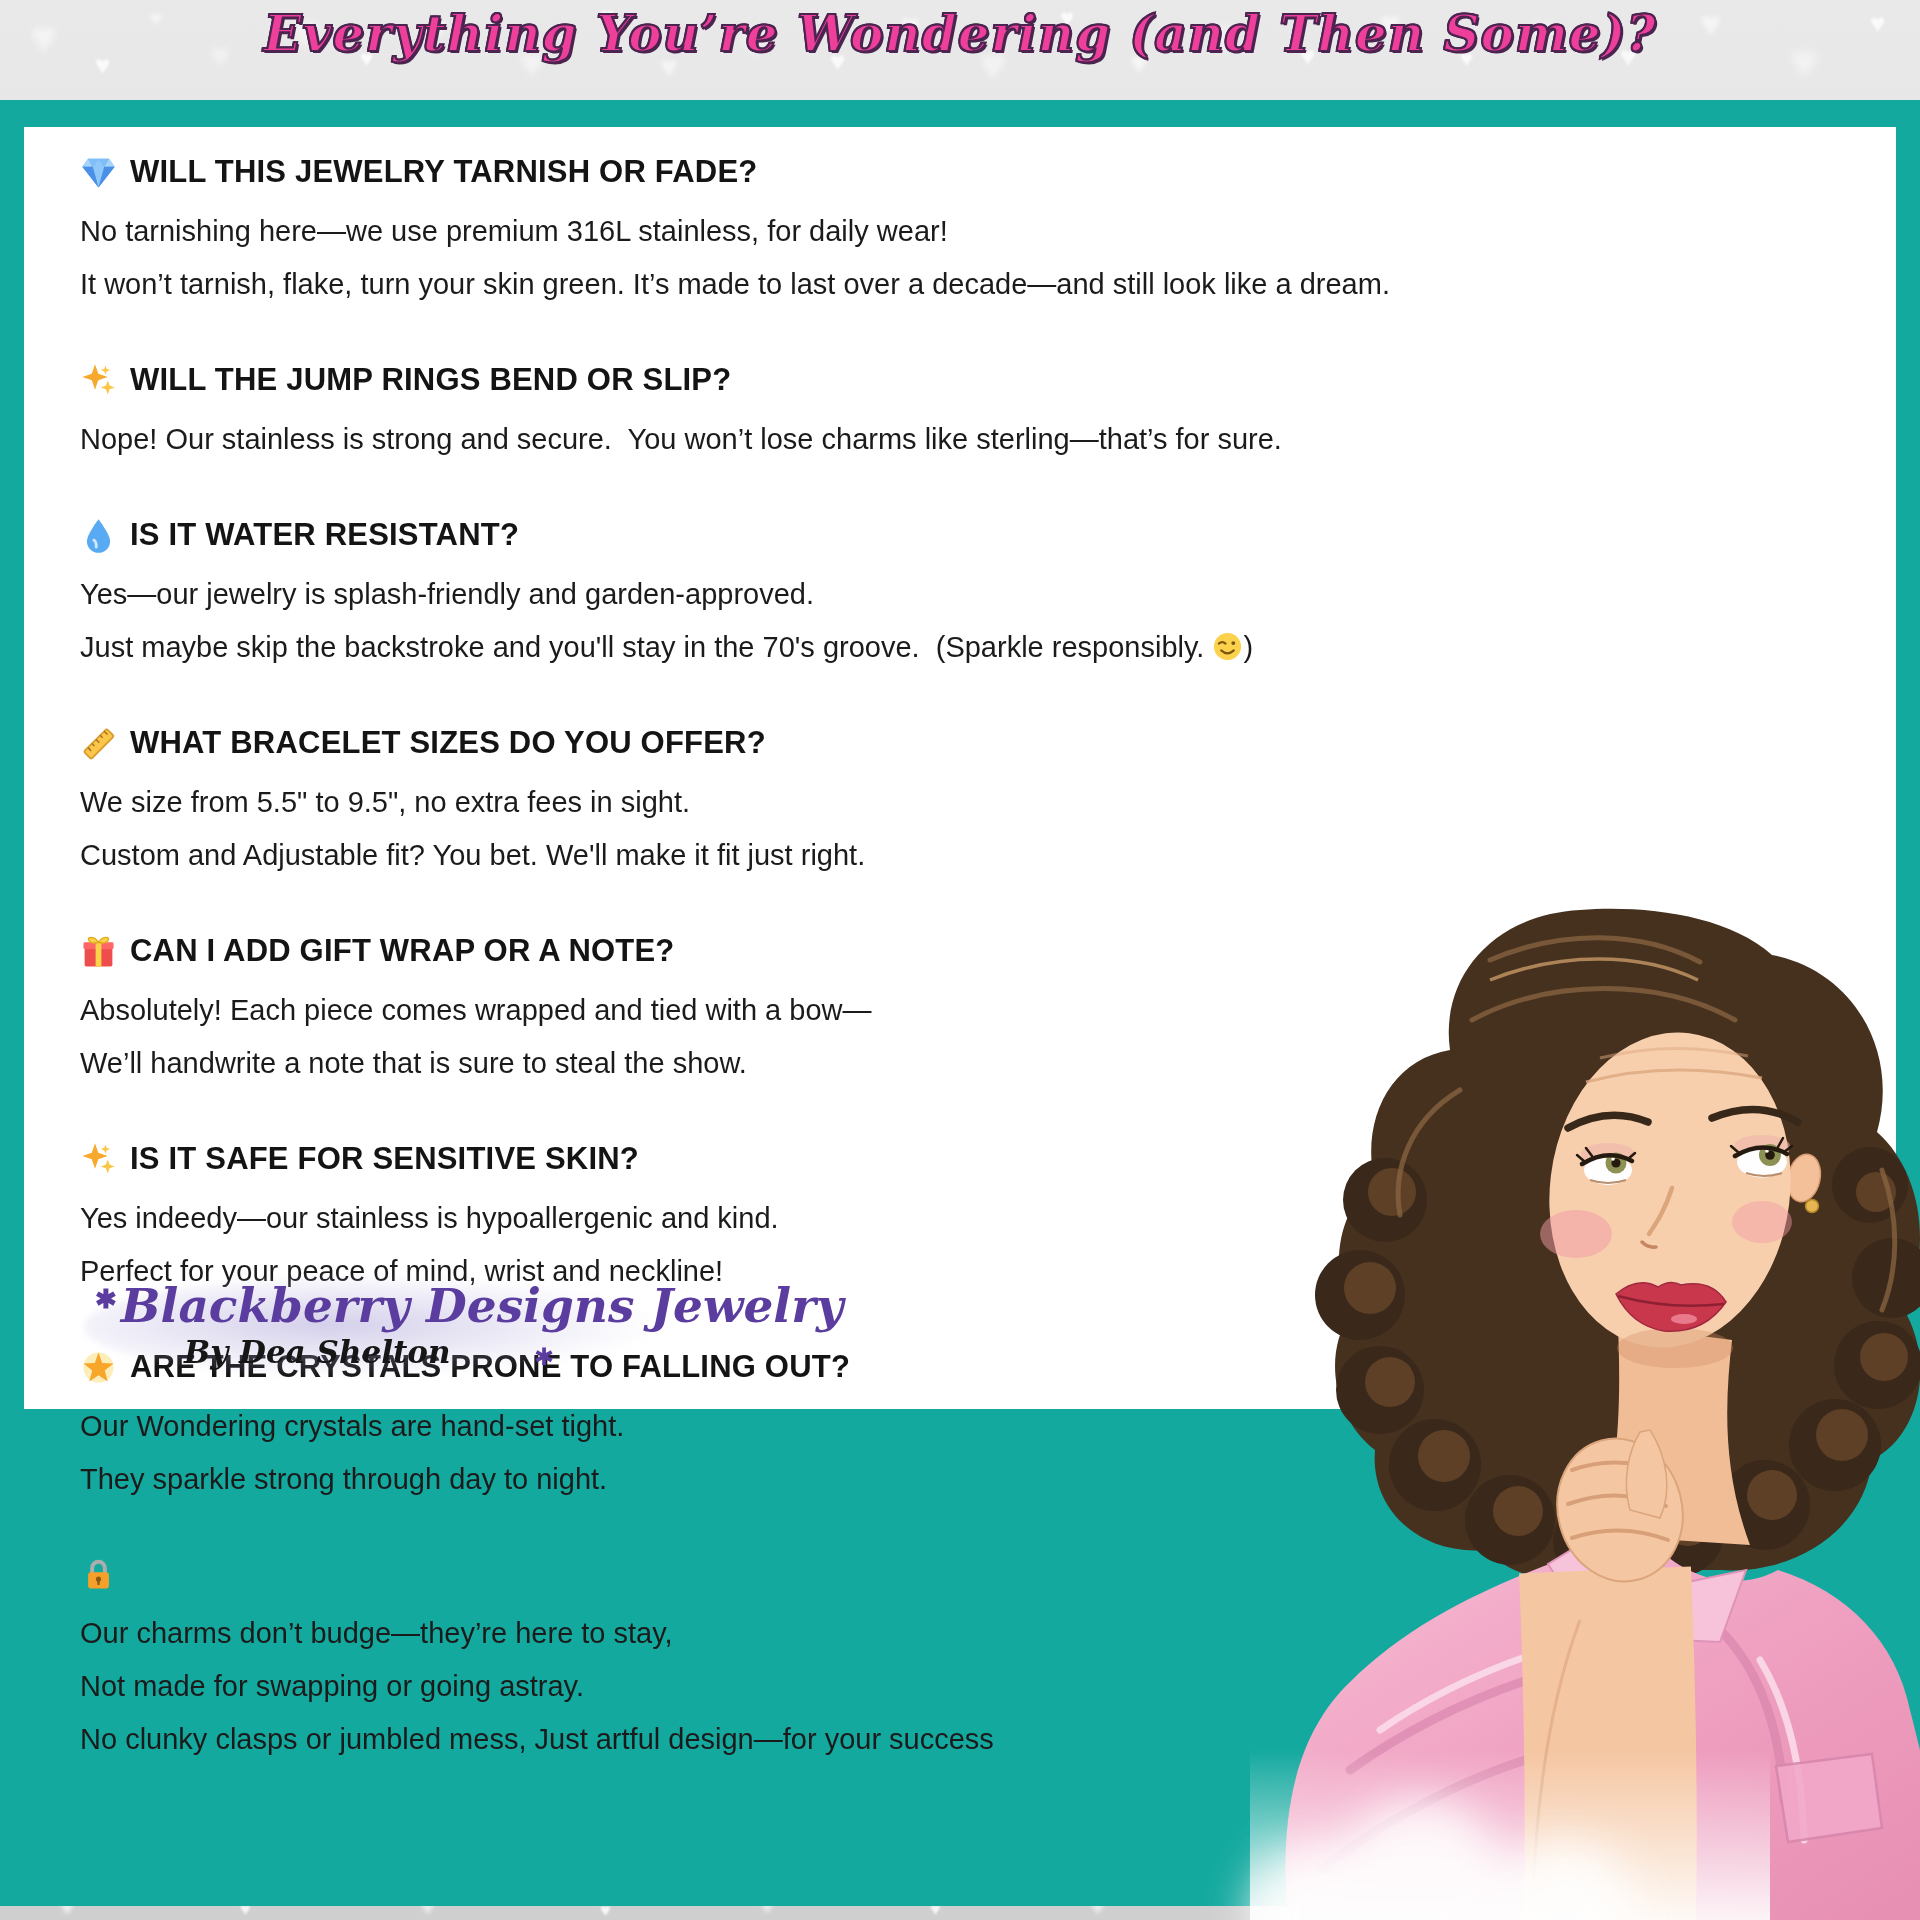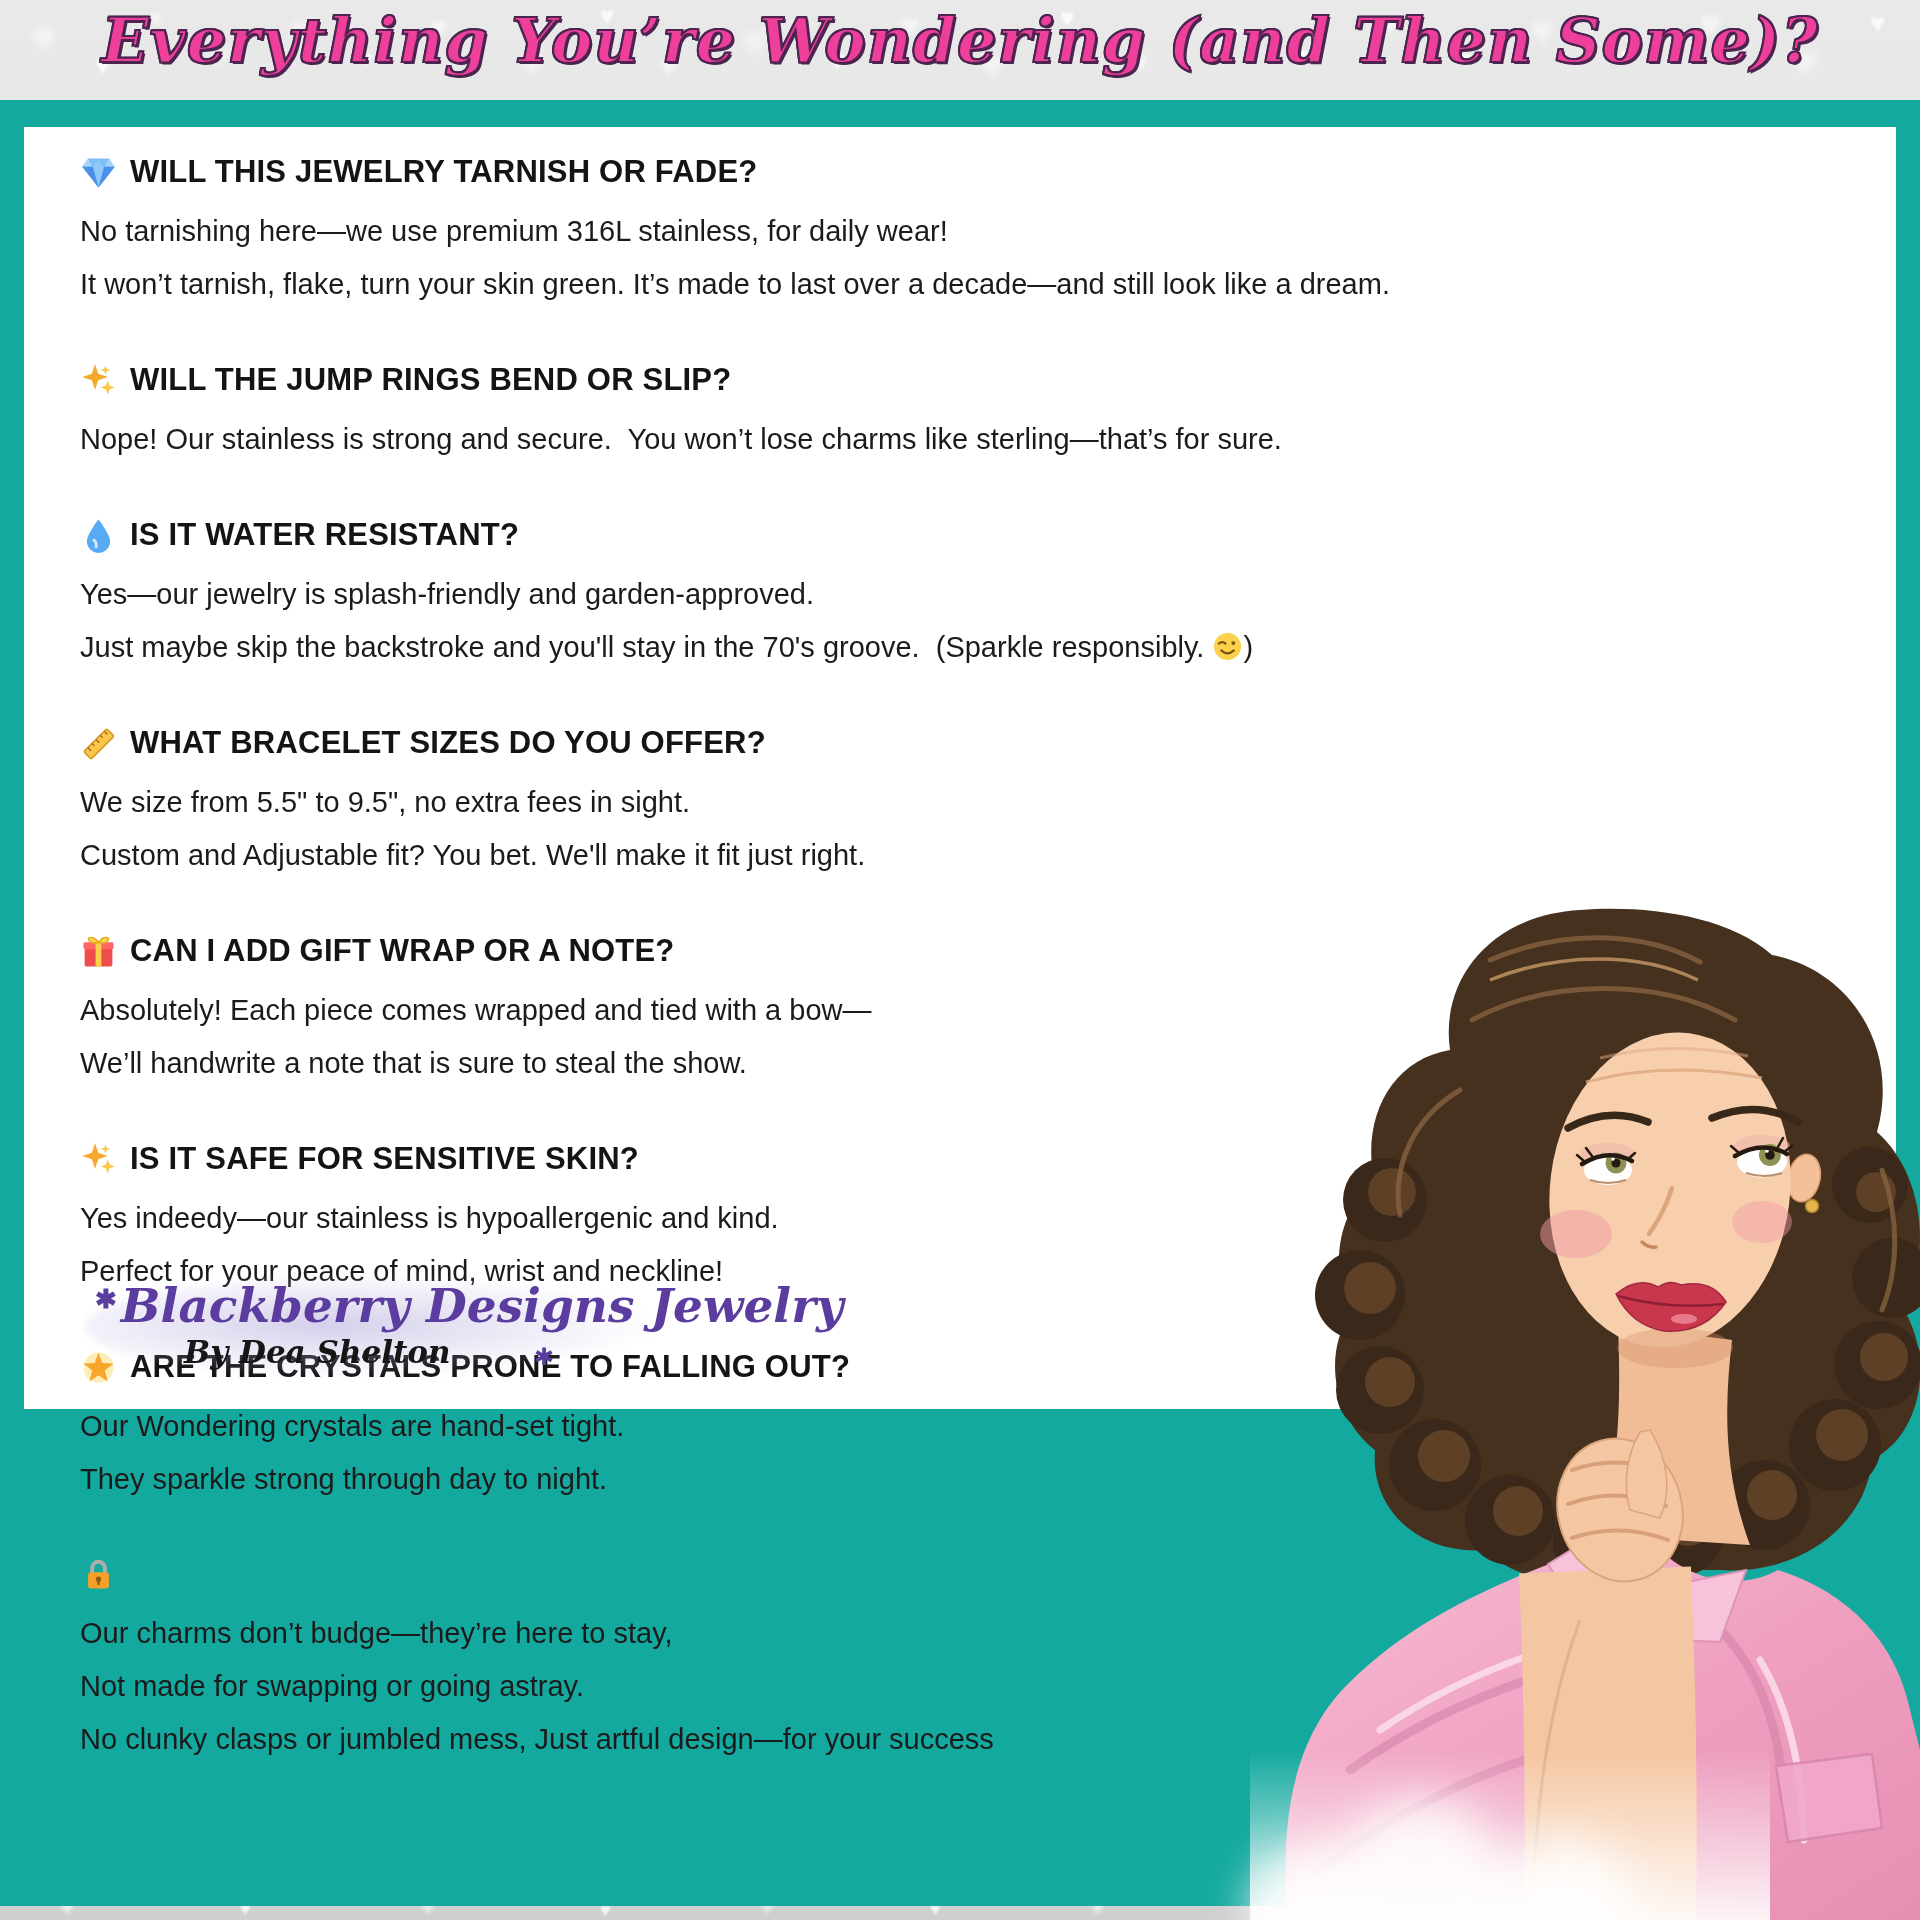--- a/index.html
+++ b/index.html
@@ -5,21 +5,21 @@
   html,body{margin:0;padding:0;background:#fff;}
   #canvas{position:relative;width:1920px;height:1920px;overflow:hidden;
     background:linear-gradient(180deg,#e9e9e9 0%,#d9d9d9 55%,#cfcfcf 100%);
     font-family:"Liberation Sans",sans-serif;}
   
   #hearts-layer{position:absolute;inset:0;z-index:0;}
   #hearts-layer span{position:absolute;color:#ffffff;line-height:1;user-select:none;}
   
   .title{position:absolute;top:4px;left:0;width:100%;text-align:center;z-index:6;
     font-family:"DejaVu Serif",serif;font-style:italic;font-weight:bold;
-    font-size:62px;letter-spacing:1px;color:#ee3f9b;
+    font-size:50px;letter-spacing:1px;color:#ee3f9b;
     -webkit-text-stroke:2px #4b2450;
     text-shadow:2px 2px 0 #4b2450, -1px -1px 0 #4b2450, 1px -1px 0 #4b2450, -1px 1px 0 #4b2450;}
   
   .frame{position:absolute;left:0;top:100px;width:1920px;height:1806px;background:#14a99f;z-index:1;}
   .content{position:absolute;left:24px;top:127px;width:1872px;height:1282px;background:#ffffff;
     z-index:2;box-sizing:border-box;padding:26px 20px 0 56px;}
   .faq-section{margin-bottom:50px;}
   .faq-heading{display:flex;align-items:center;gap:13px;
     font-size:31px;line-height:38px;font-weight:bold;color:#141414;
     letter-spacing:.2px;margin-bottom:14px;}

